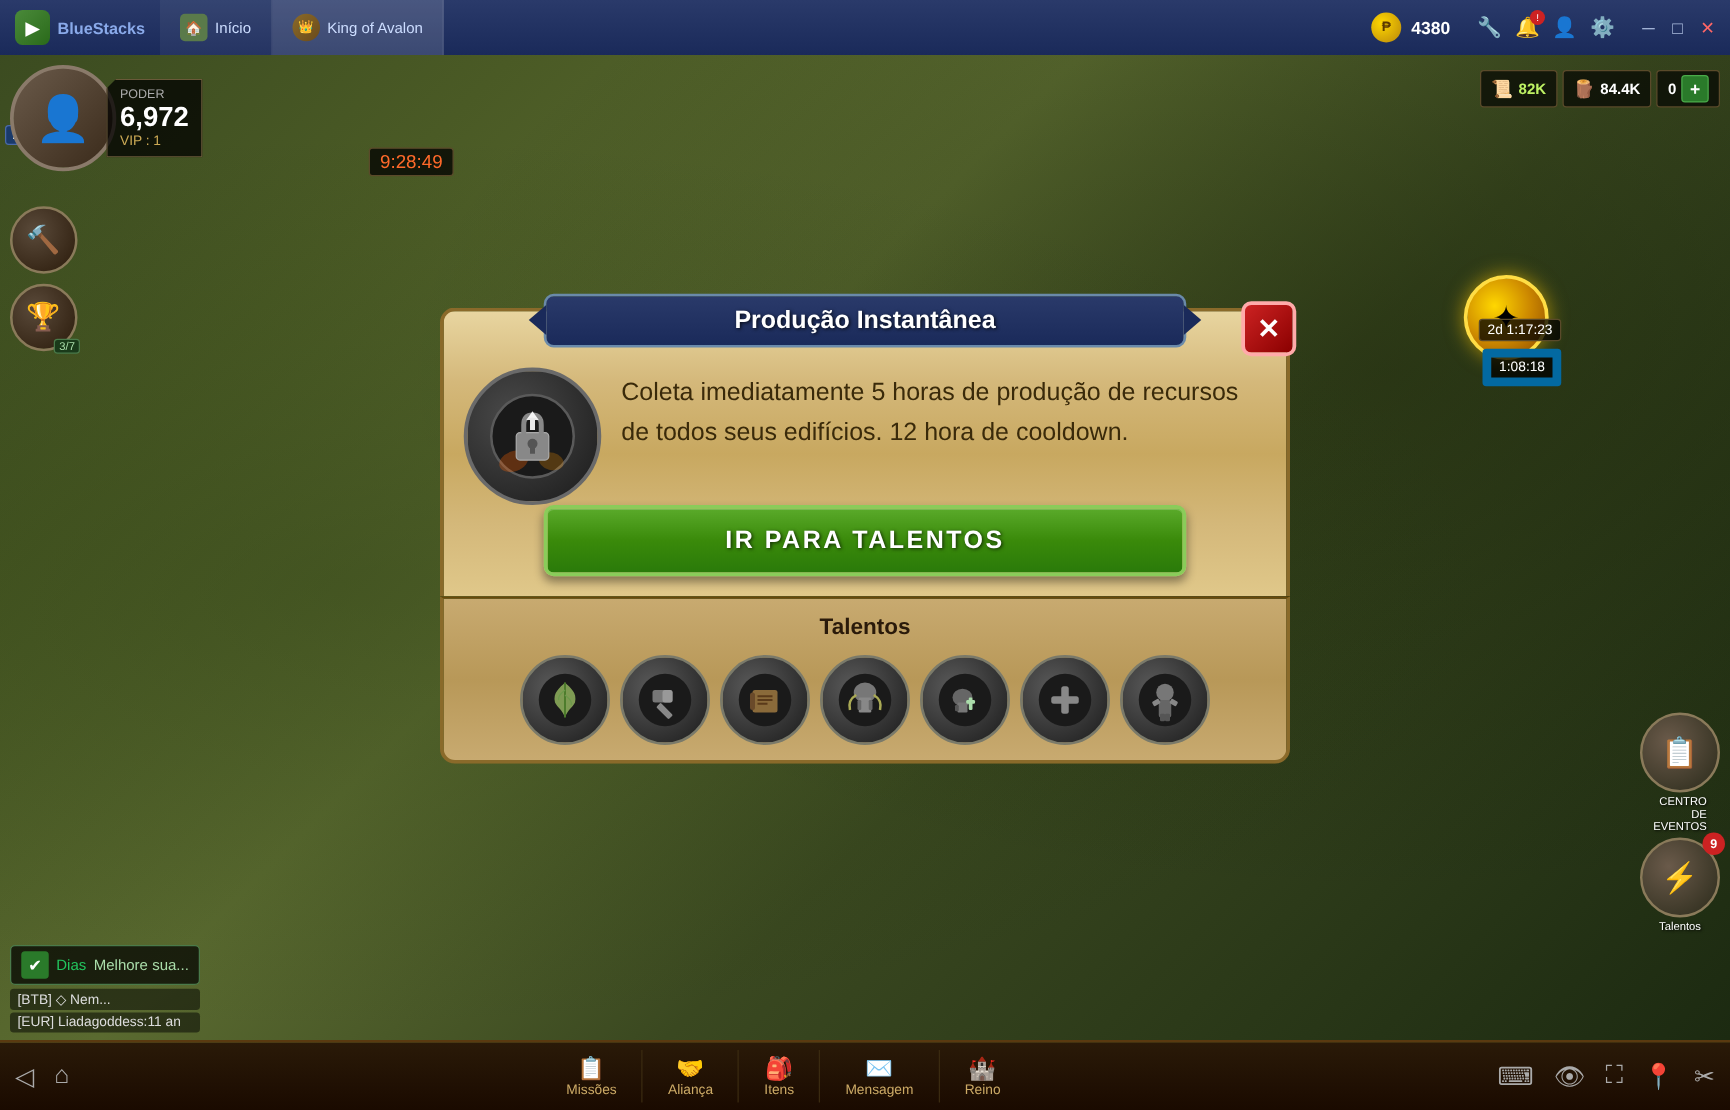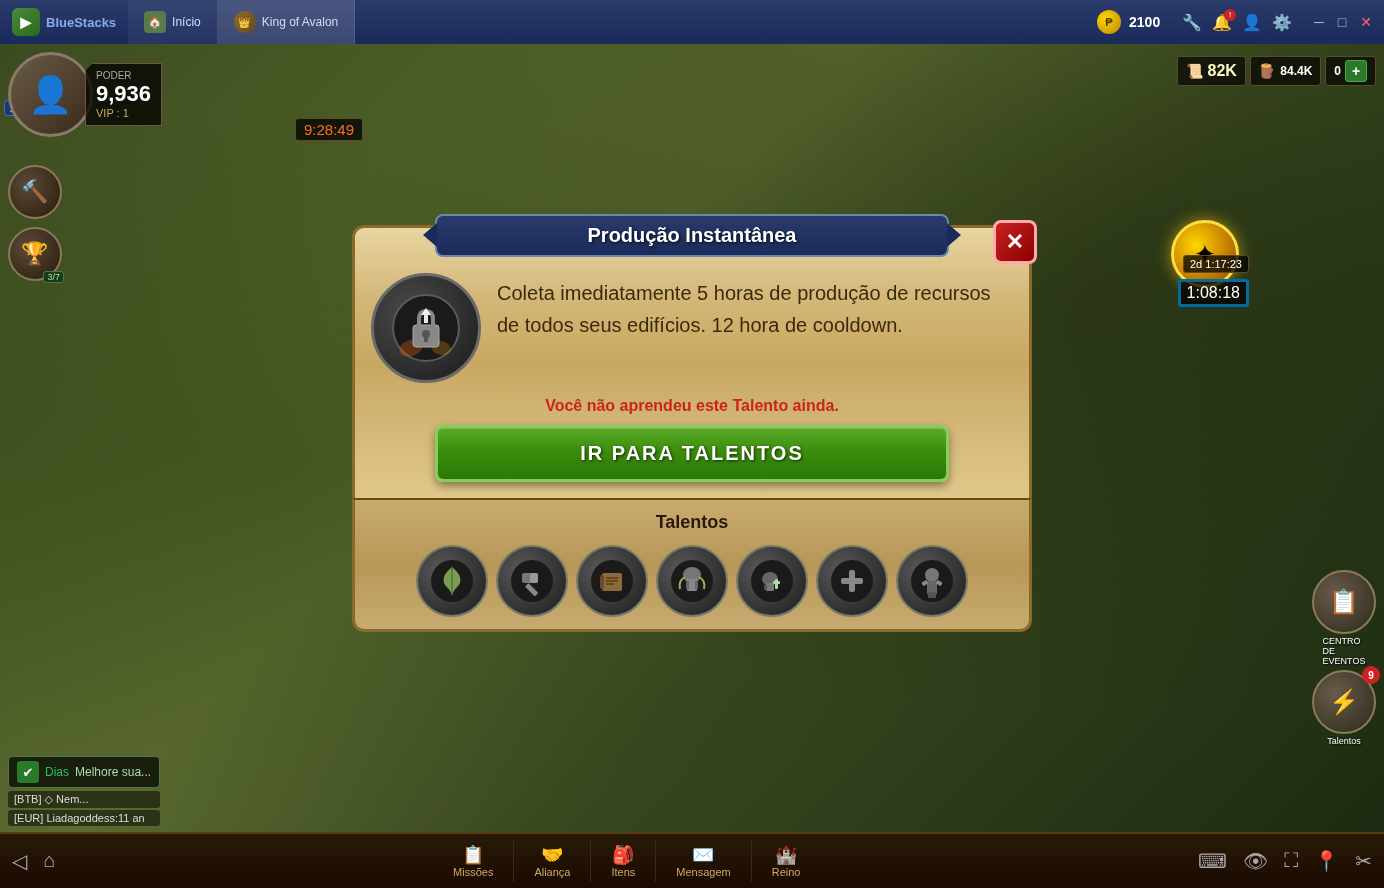--- a/index.html
+++ b/index.html
@@ -376,21 +376,21 @@
   <div class="bs-tab">
     <div class="bs-tab-icon">🏠</div>
     <span class="bs-tab-label">Início</span>
   </div>
   <div class="bs-tab active">
     <div class="bs-tab-game-icon">👑</div>
     <span class="bs-tab-label">King of Avalon</span>
   </div>
   <div class="bs-coins">
     <div class="bs-coin-icon">₱</div>
-    <span class="bs-coin-value">2100</span>
+    <span class="bs-coin-value">4380</span>
   </div>
   <div class="bs-controls">
     <span class="bs-ctrl-icon">🔧</span>
     <span class="bs-ctrl-icon" style="position:relative;">
       🔔
       <span style="position:absolute;top:-4px;right:-4px;background:#cc2222;color:white;font-size:8px;width:12px;height:12px;border-radius:50%;display:flex;align-items:center;justify-content:center;">!</span>
     </span>
     <span class="bs-ctrl-icon">👤</span>
     <span class="bs-ctrl-icon">⚙️</span>
   </div>
@@ -400,31 +400,31 @@
     <span class="wc-btn" style="color:#ff6666;">✕</span>
   </div>
 </div>
 
 <div class="level-badge" style="position:absolute;top:100px;left:4px;z-index:60;background:#1a3a6a;border:1px solid #4a6aaa;color:white;font-size:11px;padding:1px 5px;border-radius:3px;">2</div>
 
 <div style="position:absolute;top:52px;left:8px;z-index:60;display:flex;gap:0;align-items:center;">
   <div style="width:85px;height:85px;border-radius:50%;background:linear-gradient(135deg,#6a5a4a,#3a2a1a);border:3px solid #8a7a6a;overflow:hidden;display:flex;align-items:center;justify-content:center;font-size:36px;">👤</div>
   <div style="background:rgba(0,0,0,0.75);border:1px solid #6a5a3a;padding:6px 10px;margin-left:-8px;clip-path:polygon(8px 0%,100% 0%,100% 100%,0% 100%,0% 8px);">
     <div style="color:#aaaaaa;font-size:10px;">PODER</div>
-    <div style="color:white;font-size:22px;font-weight:bold;">9,936</div>
+    <div style="color:white;font-size:22px;font-weight:bold;">6,972</div>
     <div style="color:#ccaa55;font-size:11px;">VIP : 1</div>
   </div>
 </div>
 
 <div style="position:absolute;top:118px;left:295px;background:rgba(0,0,0,0.75);border:1px solid #5a4a2a;color:#ff6a2a;font-size:15px;padding:2px 8px;border-radius:3px;z-index:60;">9:28:49</div>
 
 <div style="position:absolute;top:56px;right:8px;display:flex;gap:4px;z-index:60;">
   <div style="display:flex;align-items:center;gap:4px;background:rgba(0,0,0,0.65);border:1px solid #5a4a2a;padding:3px 8px;border-radius:3px;">
     <span style="font-size:14px;">📜</span>
-    <span style="color:#fef9c3;font-size:16px;font-weight:bold;">82K</span>
+    <span style="color:#bef264;font-size:12px;font-weight:bold;">82K</span>
   </div>
   <div style="display:flex;align-items:center;gap:4px;background:rgba(0,0,0,0.65);border:1px solid #5a4a2a;padding:3px 8px;border-radius:3px;">
     <span style="font-size:14px;">🪵</span>
     <span style="color:white;font-size:12px;font-weight:bold;">84.4K</span>
   </div>
   <div style="display:flex;align-items:center;gap:4px;background:rgba(0,0,0,0.65);border:1px solid #5a4a2a;padding:3px 8px;border-radius:3px;">
     <span style="color:white;font-size:12px;font-weight:bold;">0</span>
     <div style="background:#2a7a2a;border:1px solid #4aaa4a;color:white;font-size:14px;width:22px;height:22px;border-radius:3px;cursor:pointer;display:flex;align-items:center;justify-content:center;font-weight:bold;">+</div>
   </div>
 </div>
@@ -432,31 +432,31 @@
 <div style="position:absolute;top:165px;left:8px;display:flex;flex-direction:column;gap:8px;z-index:60;">
   <div style="width:54px;height:54px;border-radius:50%;background:radial-gradient(circle at 35% 35%,#5a4a3a,#2a1a0a);border:2px solid #8a7a5a;display:flex;align-items:center;justify-content:center;font-size:22px;cursor:pointer;">🔨</div>
   <div style="position:relative;width:54px;height:54px;">
     <div style="width:54px;height:54px;border-radius:50%;background:radial-gradient(circle at 35% 35%,#5a4a3a,#2a1a0a);border:2px solid #8a7a5a;display:flex;align-items:center;justify-content:center;font-size:22px;cursor:pointer;">🏆</div>
     <div style="position:absolute;bottom:-2px;right:-2px;background:#1a3a1a;border:1px solid #4a7a4a;color:#aaddaa;font-size:9px;padding:0 3px;border-radius:3px;">3/7</div>
   </div>
 </div>
 
 <div style="position:absolute;top:255px;right:135px;z-index:60;display:flex;flex-direction:column;gap:6px;align-items:flex-end;">
   <div style="background:rgba(0,0,0,0.75);border:1px solid #5a4a2a;color:white;font-size:11px;padding:2px 6px;border-radius:3px;">2d 1:17:23</div>
-  <div style="background:rgba(0,0,0,0.75);border:3px solid #0369a1;color:white;font-size:16px;padding:2px 6px;border-radius:3px;">1:08:18</div>
+  <div style="background:rgba(0,0,0,0.75);border:7px solid #0369a1;color:white;font-size:11px;padding:2px 6px;border-radius:3px;">1:08:18</div>
 </div>
 
 <div style="position:absolute;top:220px;right:145px;z-index:55;">
   <div style="width:68px;height:68px;border-radius:50%;background:radial-gradient(circle at 35% 35%,#ffd700,#cc8800,#884400);border:3px solid #ffdd44;display:flex;align-items:center;justify-content:center;font-size:26px;box-shadow:0 0 15px rgba(255,200,0,0.6);">✦</div>
 </div>
 
 <div style="position:absolute;top:570px;right:8px;z-index:200;display:flex;flex-direction:column;gap:4px;align-items:center;">
   <div style="display:flex;flex-direction:column;align-items:center;cursor:pointer;gap:2px;">
     <div style="width:64px;height:64px;border-radius:50%;background:radial-gradient(circle at 35% 35%,#6a5a4a,#2a2a1a);border:2px solid #8a7a5a;display:flex;align-items:center;justify-content:center;font-size:24px;">📋</div>
-    <div style="color:white;font-size:9px;text-align:left;text-shadow:1px 1px 2px black;max-width:70px;">CENTRO<br>DE<br>EVENTOS</div>
+    <div style="color:white;font-size:9px;text-align:right;text-shadow:1px 1px 2px black;max-width:70px;">CENTRO<br>DE<br>EVENTOS</div>
   </div>
   <div style="display:flex;flex-direction:column;align-items:center;cursor:pointer;gap:2px;position:relative;">
     <div style="width:64px;height:64px;border-radius:50%;background:radial-gradient(circle at 35% 35%,#6a5a4a,#2a2a1a);border:2px solid #8a7a5a;display:flex;align-items:center;justify-content:center;font-size:24px;">⚡</div>
     <div style="position:absolute;top:-4px;right:-4px;background:#cc2222;color:white;font-size:10px;width:18px;height:18px;border-radius:50%;display:flex;align-items:center;justify-content:center;font-weight:bold;">9</div>
     <div style="color:white;font-size:9px;text-align:center;text-shadow:1px 1px 2px black;">Talentos</div>
   </div>
 </div>
 
 <div style="position:absolute;bottom:62px;left:8px;z-index:60;">
   <div style="display:flex;align-items:center;gap:6px;background:rgba(0,0,0,0.7);border:1px solid #4a7a4a;border-radius:4px;padding:4px 8px;cursor:pointer;">
@@ -496,21 +496,20 @@
 
             <circle cx="35" cy="41" r="4" fill="#555"></circle>
             <rect x="33" y="43" width="4" height="6" fill="#555"></rect>
 
             <path d="M35 15 L30 22 L33 22 L33 30 L37 30 L37 22 L40 22 Z" fill="white" opacity="0.9"></path>
           </svg>
         </div>
         <div class="modal-description">Coleta imediatamente 5 horas de produção de recursos de todos seus edifícios. 12 hora de cooldown.</div>
       </div>
 
-      <div class="modal-warning-text">Você não aprendeu este Talento ainda.</div>
 
       <button class="modal-action-btn">IR PARA TALENTOS</button>
     </div>
 
     <div class="modal-bottom">
       <div class="talentos-title">Talentos</div>
       <div class="talentos-grid">
 
         <div class="talento-item">
           <svg width="44" height="44" viewBox="0 0 44 44">

